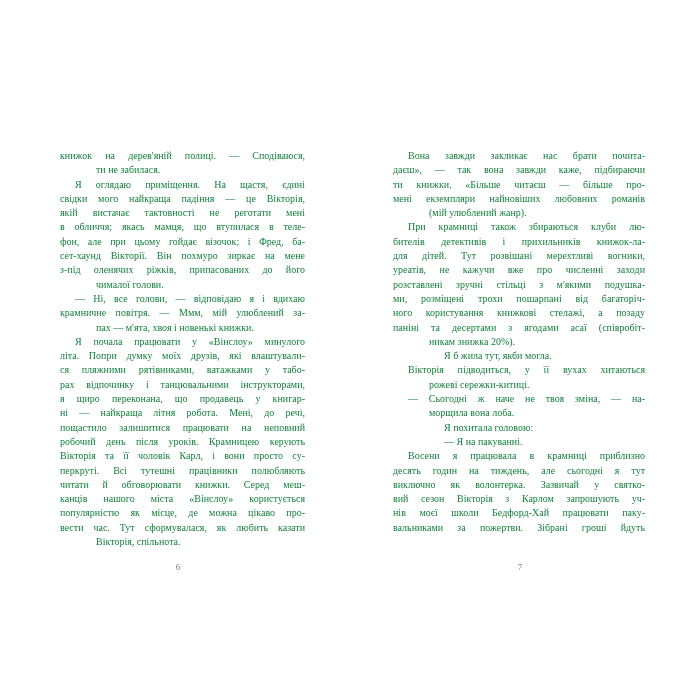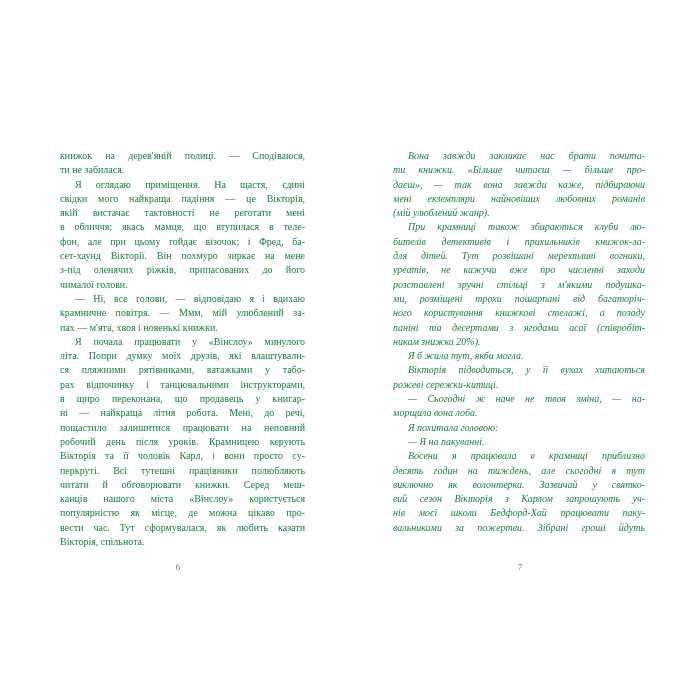--- a/index.html
+++ b/index.html
@@ -5,27 +5,27 @@
   html, body { margin: 0; padding: 0; }
   body {
     width: 700px; height: 700px; background: #ffffff; position: relative; overflow: hidden;
     font-family: "Liberation Serif", "DejaVu Serif", serif;
   }
   .page { position: absolute; top: 0; height: 700px; }
   .page.left { left: 0; width: 350px; }
   .page.right { left: 350px; width: 350px; }
   .column { position: absolute; top: 149px; }
   .page.left .column { left: 60px; width: 245px; }
-  .page.right .column { left: 43px; width: 252px; font-style: italic; }
+  .page.right .column { left: 43px; width: 252px; }
   .line {
     height: 14.3px; line-height: 14.3px; font-size: 10px; color: #15803d;
     white-space: nowrap; text-align: justify; text-align-last: justify;
     overflow: hidden;
   }
-  .line.last { text-align-last: left; }
+  .line.last { text-align-last: left; margin-left: 36px; }
   .line.indent { text-indent: 15px; }
   .pagenum {
     position: absolute; top: 562px; font-size: 9px; color: #777; width: 20px; text-align: center;
   }
   .page.left .pagenum { left: 168px; }
   .page.right .pagenum { left: 160px; }
 </style>
 </head>
 <body>
 
@@ -59,22 +59,22 @@
       <div class="line">популярністю як місце, де можна цікаво про-</div>
       <div class="line">вести час. Тут сформувалася, як любить казати</div>
       <div class="line last">Вікторія, спільнота.</div>
     </div>
   <div class="pagenum">6</div>
 </div>
 
 <div class="page right">
   <div class="column" id="right-col">
       <div class="line indent">Вона завжди закликає нас брати почита-</div>
+      <div class="line">даєш», — так вона завжди каже, підбираючи</div>
       <div class="line">ти книжки. «Більше читаєш — більше про-</div>
-      <div class="line">даєш», — так вона завжди каже, підбираючи</div>
       <div class="line">мені екземпляри найновіших любовних романів</div>
       <div class="line last">(мій улюблений жанр).</div>
       <div class="line indent">При крамниці також збираються клуби лю-</div>
       <div class="line">бителів детективів і прихильників книжок-ла-</div>
       <div class="line">для дітей. Тут розвішані мерехтливі вогники,</div>
       <div class="line">уреатів, не кажучи вже про численні заходи</div>
       <div class="line">розставлені зручні стільці з м'якими подушка-</div>
       <div class="line">ми, розміщені трохи пошарпані від багаторіч-</div>
       <div class="line">ного користування книжкові стелажі, а позаду</div>
       <div class="line">паніні та десертами з ягодами асаї (співробіт-</div>

